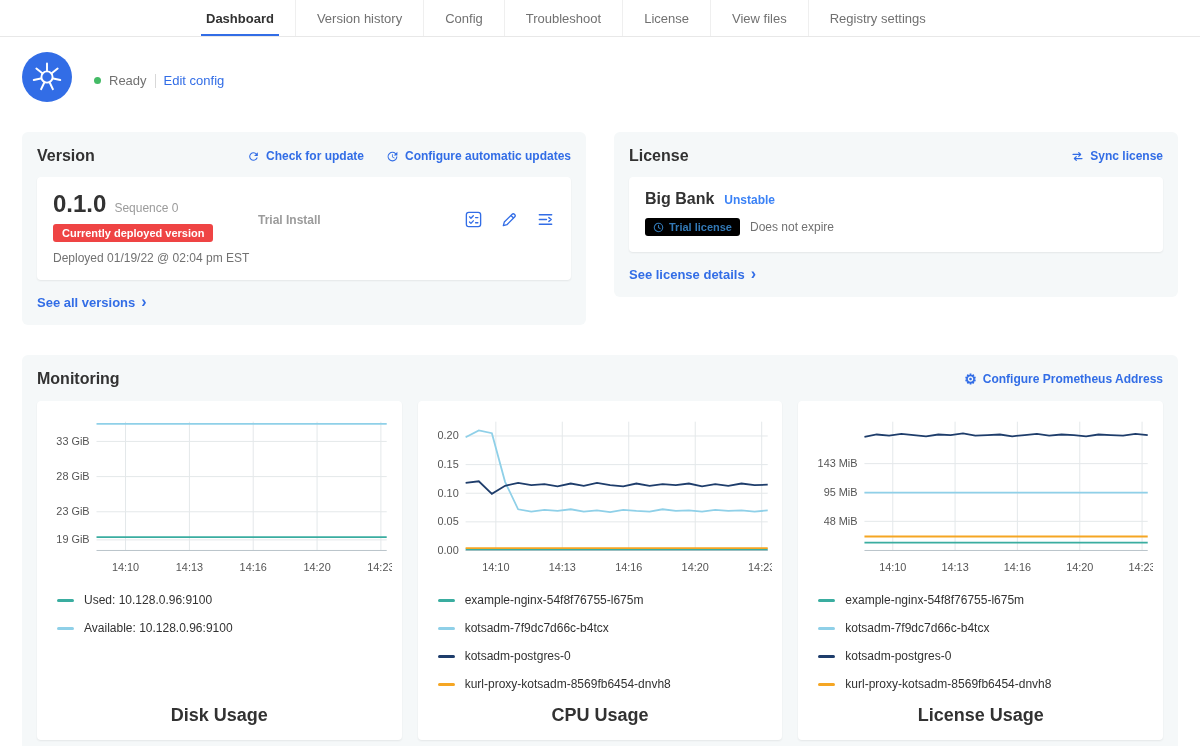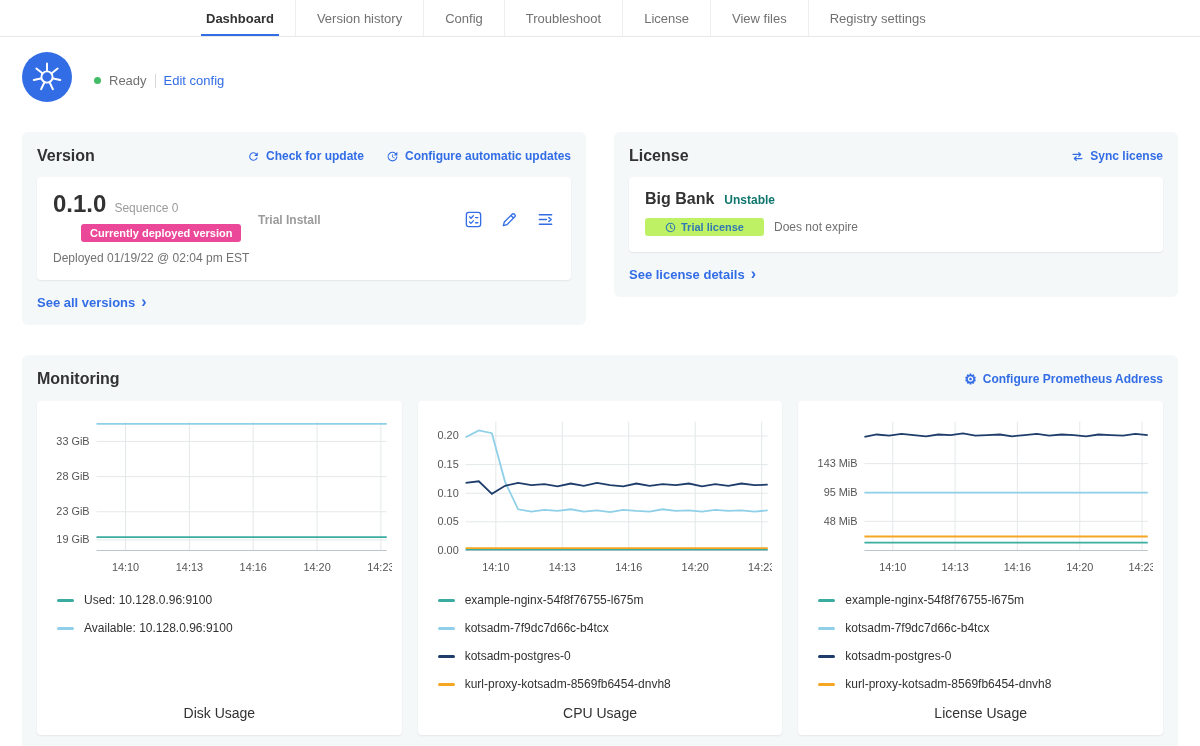--- a/index.html
+++ b/index.html
@@ -56,56 +56,56 @@
   .inner-card {
     background: #fff; border-radius: 4px; margin-top: 12px;
     box-shadow: 0 1px 2px rgba(0,0,0,.07);
   }
   .version-inner { display: flex; padding: 13px 16px 15px; }
   .v-left { width: 205px; flex: none; }
   .v-num-row { display: flex; align-items: baseline; gap: 8px; }
   .v-num { font-size: 24px; font-weight: bold; }
   .v-seq { font-size: 12px; color: #9b9b9b; }
   .badge-green {
-    display: inline-block; margin-top: 6px; background: #ec4899; color: #fff;
-    font-size: 11px; font-weight: bold; padding: 3px 9px; border-radius: 3px; margin-left: 28px;
+    display: inline-block; margin-top: 6px; background: #ef4444; color: #fff;
+    font-size: 11px; font-weight: bold; padding: 3px 9px; border-radius: 3px;
   }
   .v-deployed { margin-top: 9px; font-size: 12px; color: #717171; }
   .v-mid { flex: 1; align-self: center; padding-bottom: 16px; font-size: 12px; font-weight: bold; color: #9b9b9b; }
   .v-icons { display: flex; gap: 17px; align-self: center; padding-bottom: 16px; color: #326de6; }
   .icon-btn { cursor: pointer; display: inline-flex; }
   .see-link { display: flex; width: fit-content; margin-top: 14px; font-size: 13px; }
   .chev { font-size: 16px; line-height: 1; font-weight: bold; }
   
   .license-inner { padding: 13px 16px 16px; }
   .lic-row1 { display: flex; align-items: baseline; gap: 10px; }
   .lic-name { font-size: 16px; font-weight: bold; }
-  .lic-channel { font-size: 12px; font-weight: bold; color: #0f766e; }
+  .lic-channel { font-size: 12px; font-weight: bold; color: #3b82f6; }
   .lic-row2 { display: flex; align-items: center; gap: 10px; margin-top: 10px; }
   .badge-trial {
     display: inline-flex; align-items: center; gap: 5px;
-    background: #bef264; color: #3278b5; font-size: 11px; font-weight: bold;
-    padding: 3px 20px; border-radius: 3px;
+    background: #000000; color: #3278b5; font-size: 11px; font-weight: bold;
+    padding: 3px 8px; border-radius: 3px;
   }
   .lic-exp { font-size: 12px; color: #717171; }
   
   .monitoring { margin-top: 30px; }
   .gear-glyph { font-size: 14px; line-height: 1; }
   .charts-row { display: flex; gap: 16px; margin-top: 13px; align-items: stretch; }
   .chart-card {
     background: #fff; border-radius: 4px; flex: 1;
     box-shadow: 0 1px 2px rgba(0,0,0,.07);
     padding: 10px 10px 14px; display: flex; flex-direction: column;
   }
   .chart-svg { width: 100%; height: 170px; display: block; }
   .legend { margin-top: 12px; padding-left: 10px; display: flex; flex-direction: column; gap: 14px; }
   .legend-item { display: flex; align-items: center; gap: 10px; }
   .legend-dash { width: 17px; height: 3px; border-radius: 2px; flex: none; }
   .legend-label { font-size: 12px; color: #323232; }
-  .chart-title { margin-top: auto; padding-top: 14px; text-align: center; font-size: 14px; font-weight: normal; }
+  .chart-title { margin-top: auto; padding-top: 14px; text-align: center; font-size: 18px; font-weight: bold; }
   
   .tick { font-size: 11px; fill: #555; font-family: "Liberation Sans", sans-serif; }
   .ytick { text-anchor: end; }
   .xtick { text-anchor: middle; }
   .grid { stroke: #e4e8ea; stroke-width: 1; }
   .axis { stroke: #b9c3c9; stroke-width: 1; }
 </style>
 </head>
 <body>
 

